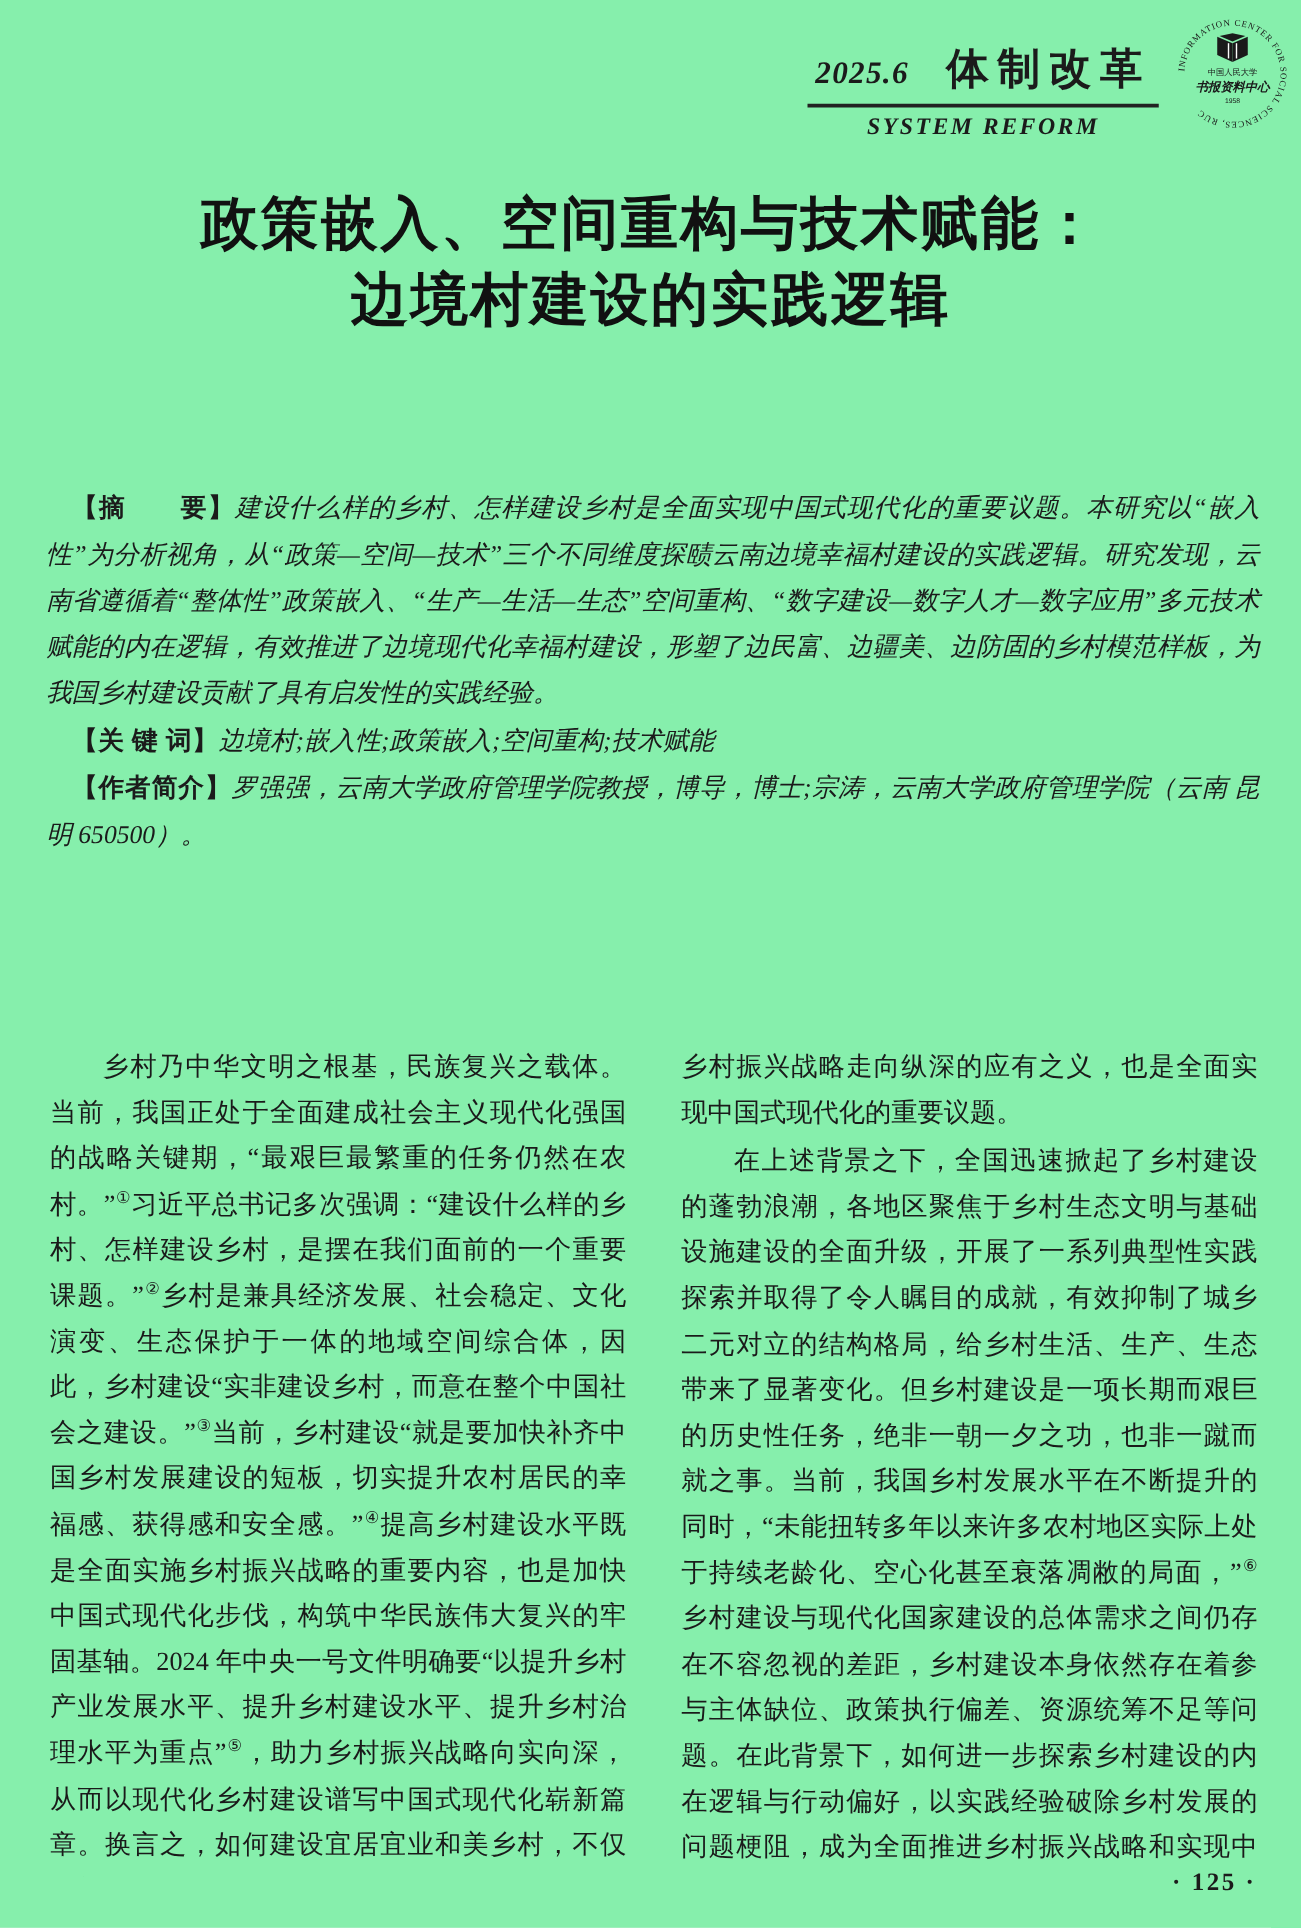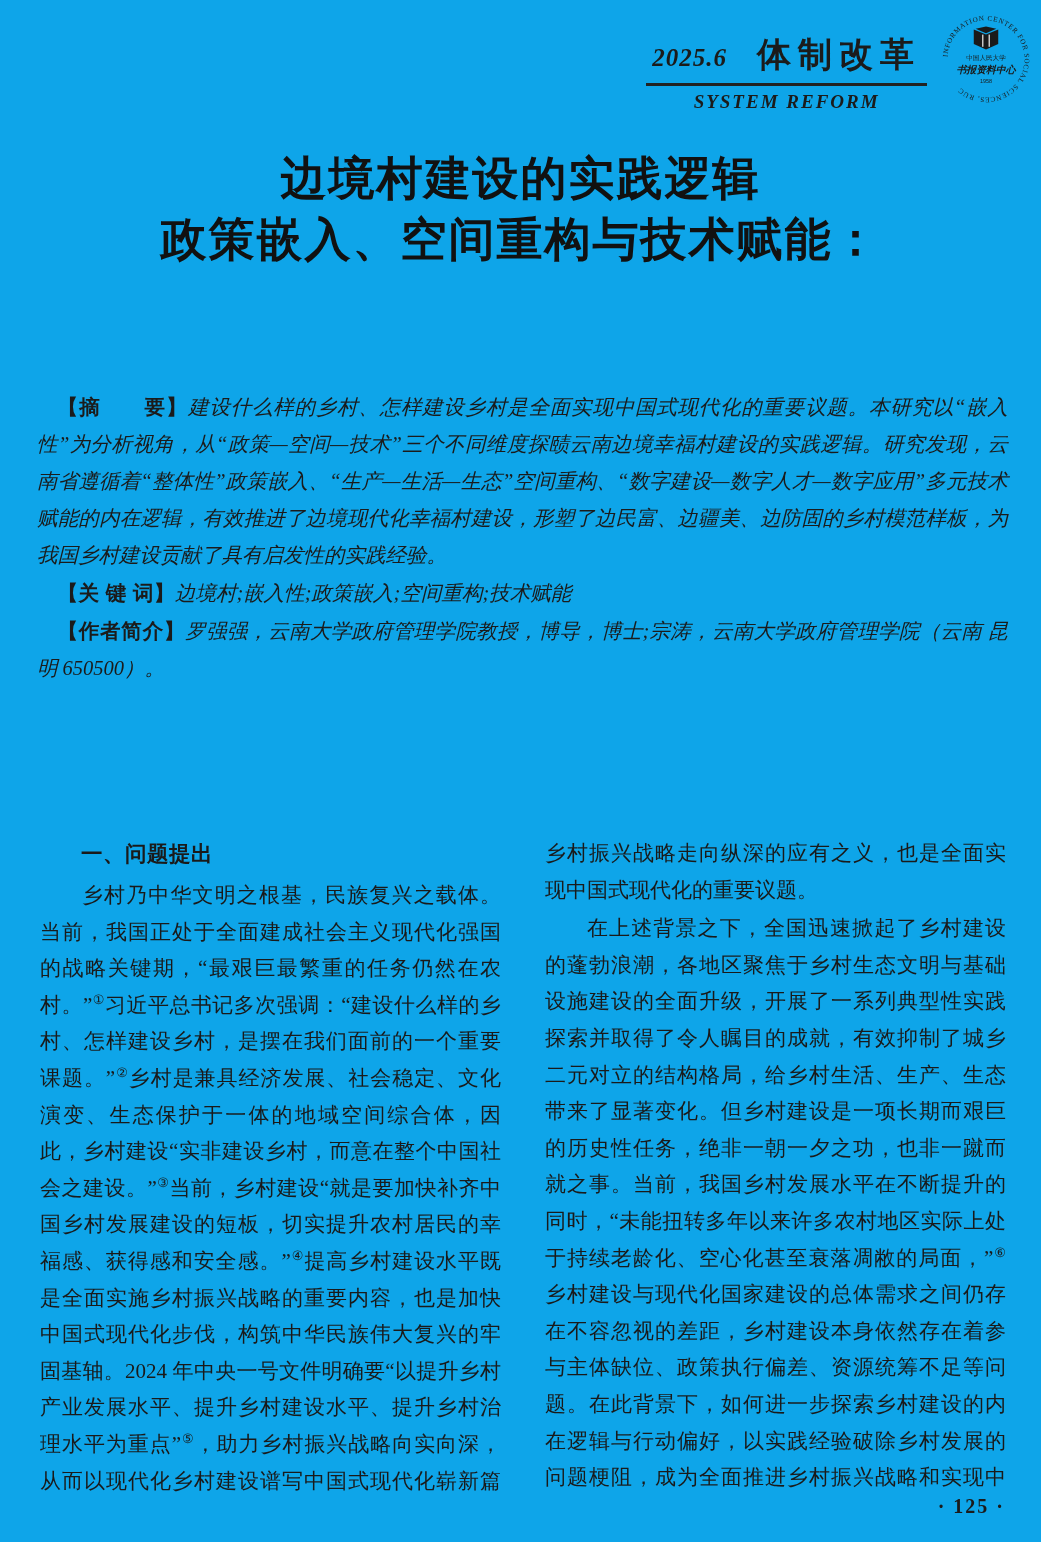--- a/index.html
+++ b/index.html
@@ -3,21 +3,21 @@
 <meta charset="utf-8">
 <style>
   * { box-sizing: border-box; }
   html, body { margin: 0; padding: 0; }
   body { background: #e9e9e9; }
   .page {
     position: relative;
     width: 1041px;
     height: 1542px;
     margin: 0 auto;
-    background: #0ea5e9;
+    background: #86efac;
     color: #1b1b1b;
     overflow: hidden;
     font-family: "Liberation Serif", "DejaVu Serif", serif;
   }
 
   
   .masthead {
     position: absolute;
     top: 12px;
     right: 8px;
@@ -175,40 +175,39 @@
           <rect x="52.8" y="24" width="1.2" height="13" fill="#fdfdfc"></rect>
         </g>
         <text x="50" y="51" text-anchor="middle" font-size="7" font-family="Liberation Sans, sans-serif" fill="#1a1a1a">中国人民大学</text>
         <text x="50" y="65" text-anchor="middle" font-size="10.5" font-weight="bold" font-style="italic" font-family="Liberation Serif, serif" fill="#1a1a1a">书报资料中心</text>
         <text x="50" y="75" text-anchor="middle" font-size="5.8" font-family="Liberation Sans, sans-serif" fill="#1a1a1a">1958</text>
       </svg>
     </div>
   </header>
 
   <h1 class="title">
+    <div>政策嵌入、空间重构与技术赋能：</div>
     <div>边境村建设的实践逻辑</div>
-    <div>政策嵌入、空间重构与技术赋能：</div>
   </h1>
 
 
   <section class="meta">
     <p>
       <span class="meta-label">【摘　　要】</span><span class="meta-text">建设什么样的乡村、怎样建设乡村是全面实现中国式现代化的重要议题。本研究以“嵌入性”为分析视角，从“政策—空间—技术”三个不同维度探赜云南边境幸福村建设的实践逻辑。研究发现，云南省遵循着“整体性”政策嵌入、“生产—生活—生态”空间重构、“数字建设—数字人才—数字应用”多元技术赋能的内在逻辑，有效推进了边境现代化幸福村建设，形塑了边民富、边疆美、边防固的乡村模范样板，为我国乡村建设贡献了具有启发性的实践经验。</span>
     </p>
     <p>
       <span class="meta-label">【关 键 词】</span><span class="meta-text">边境村;嵌入性;政策嵌入;空间重构;技术赋能</span>
     </p>
     <p>
       <span class="meta-label">【作者简介】</span><span class="meta-text">罗强强，云南大学政府管理学院教授，博导，博士;宗涛，云南大学政府管理学院（云南 昆明 650500）。</span>
     </p>
   </section>
 
   <section class="body-cols">
     <div class="col">
-      <h2>一、问题提出</h2>
       <p>乡村乃中华文明之根基，民族复兴之载体。当前，我国正处于全面建成社会主义现代化强国的战略关键期，“最艰巨最繁重的任务仍然在农村。”<sup>①</sup>习近平总书记多次强调：“建设什么样的乡村、怎样建设乡村，是摆在我们面前的一个重要课题。”<sup>②</sup>乡村是兼具经济发展、社会稳定、文化演变、生态保护于一体的地域空间综合体，因此，乡村建设“实非建设乡村，而意在整个中国社会之建设。”<sup>③</sup>当前，乡村建设“就是要加快补齐中国乡村发展建设的短板，切实提升农村居民的幸福感、获得感和安全感。”<sup>④</sup>提高乡村建设水平既是全面实施乡村振兴战略的重要内容，也是加快中国式现代化步伐，构筑中华民族伟大复兴的牢固基轴。2024 年中央一号文件明确要“以提升乡村产业发展水平、提升乡村建设水平、提升乡村治理水平为重点”<sup>⑤</sup>，助力乡村振兴战略向实向深，从而以现代化乡村建设谱写中国式现代化崭新篇章。换言之，如何建设宜居宜业和美乡村，不仅是新时代</p>
     </div>
     <div class="col">
       <p class="continuation">乡村振兴战略走向纵深的应有之义，也是全面实现中国式现代化的重要议题。</p>
       <p>在上述背景之下，全国迅速掀起了乡村建设的蓬勃浪潮，各地区聚焦于乡村生态文明与基础设施建设的全面升级，开展了一系列典型性实践探索并取得了令人瞩目的成就，有效抑制了城乡二元对立的结构格局，给乡村生活、生产、生态带来了显著变化。但乡村建设是一项长期而艰巨的历史性任务，绝非一朝一夕之功，也非一蹴而就之事。当前，我国乡村发展水平在不断提升的同时，“未能扭转多年以来许多农村地区实际上处于持续老龄化、空心化甚至衰落凋敝的局面，”<sup>⑥</sup>乡村建设与现代化国家建设的总体需求之间仍存在不容忽视的差距，乡村建设本身依然存在着参与主体缺位、政策执行偏差、资源统筹不足等问题。在此背景下，如何进一步探索乡村建设的内在逻辑与行动偏好，以实践经验破除乡村发展的问题梗阻，成为全面推进乡村振兴战略和实现中国式现代化亟待解决的关键问题。</p>
     </div>
   </section>
 
   <div class="pageno">· 125 ·</div>
 

